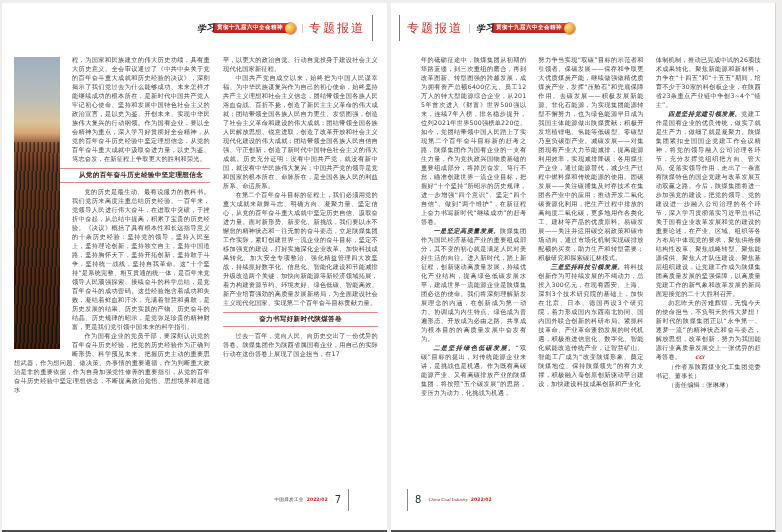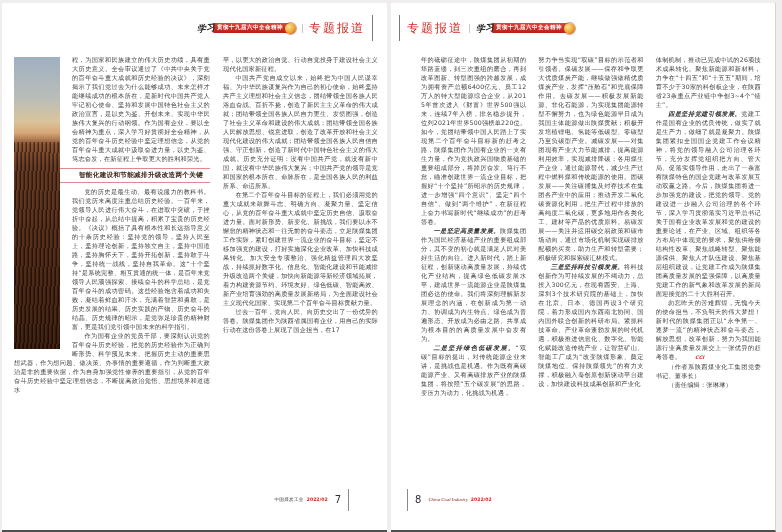--- a/index.html
+++ b/index.html
@@ -89,28 +89,29 @@
       </span>
       <span class="sec-sep">|</span>
       <span class="section-label">专题报道</span>
       <span class="edge-rule"></span>
     </div>
 
     <div class="content">
       <div class="colA">
         <div class="photo"></div>
         <p class="cont">程，为国家和民族建立的伟大历史功绩，具有重大历史意义。全会审议通过了《中共中央关于党的百年奋斗重大成就和历史经验的决议》，深刻揭示了我们党过去为什么能够成功、未来怎样才能继续成功的根本所在，是新时代中国共产党人牢记初心使命、坚持和发展中国特色社会主义的政治宣言，是以史为鉴、开创未来、实现中华民族伟大复兴的行动纲领。作为国有企业，要以全会精神为重点，深入学习好贯彻好全会精神，从党的百年奋斗历史经验中坚定理想信念，从党的百年奋斗重大成就中汲取奋进力量，以史为鉴、笃志奋发，在新征程上争取更大的胜利和荣光。</p>
-        <h3 class="sec-h">智能化建设和节能减排升级改造两个关键</h3>
+        <h3 class="sec-h">从党的百年奋斗历史经验中坚定理想信念</h3>
         <p>党的历史是最生动、最有说服力的教科书。我们党历来高度注重总结历史经验。一百年来，党领导人民进行伟大奋斗，在进取中突破，于挫折中奋起，从总结中提高，积累了宝贵的历史经验。《决议》概括了具有根本性和长远指导意义的十条历史经验：坚持党的领导，坚持人民至上，坚持理论创新，坚持独立自主，坚持中国道路，坚持胸怀天下，坚持开拓创新，坚持敢于斗争，坚持统一战线，坚持自我革命。这“十个坚持”是系统完整、相互贯通的统一体，是百年来党领导人民顽强探索、接续奋斗的科学总结，是党百年奋斗的成功密码。这些经验饱含着成功和失败，凝结着鲜血和汗水，充满着智慧和勇敢，是历史发展的结果、历史实践的产物、历史奋斗的结晶、历史规律的昭示，是党弥足珍贵的精神财富，更是我们党引领中国未来的科学指引。</p>
         <p>作为国有企业的党员干部，要深刻认识党的百年奋斗历史经验，把党的历史经验作为正确判断形势、科学预见未来、把握历史主动的重要思想武器，作为想问题、做决策、办事情的重要遵循，作为判断重大政治是非的重要依据，作为自身加强党性修养的重要指引，从党的百年奋斗历史经验中坚定理想信念，不断提高政治觉悟、思想境界和道德水</p>
       </div>
       <div class="colB">
         <p class="cont">平，以更大的政治自觉、行动自觉投身于建设社会主义现代化国家新征程。</p>
         <p>中国共产党自成立以来，始终把为中国人民谋幸福、为中华民族谋复兴作为自己的初心使命，始终坚持共产主义理想和社会主义信念，团结带领全国各族人民浴血奋战、百折不挠，创造了新民主主义革命的伟大成就；团结带领全国各族人民自力更生、发愤图强，创造了社会主义革命和建设的伟大成就；团结带领全国各族人民解放思想、锐意进取，创造了改革开放和社会主义现代化建设的伟大成就；团结带领全国各族人民自信自强、守正创新，创造了新时代中国特色社会主义的伟大成就。历史充分证明：没有中国共产党，就没有新中国，就没有中华民族伟大复兴；中国共产党的领导是党和国家的根本所在、命脉所在，是全国各族人民的利益所系、命运所系。</p>
         <p>在第二个百年奋斗目标的征程上，我们必须用党的重大成就来鼓舞斗志、明确方向、凝聚力量、坚定信心，从党的百年奋斗重大成就中坚定历史自信、汲取奋进力量。面对新形势、新变化、新挑战，我们要以永不懈怠的精神状态和一往无前的奋斗姿态，立足陕煤集团工作实际，紧盯创建世界一流企业的奋斗目标，坚定不移加强党的建设，打好实施深化企业改革、加快科技成果转化、加大安全专项整治、强化精益管理四大攻坚战，持续抓好数字化、信息化、智能化建设和节能减排升级改造两个关键，加快向新能源等新经济领域拓展，着力构建资源节约、环境友好、绿色低碳、智能高效、新产业培育强劲的高质量发展新格局，为全面建设社会主义现代化国家、实现第二个百年奋斗目标贡献力量。</p>
+        <h3 class="sec-h">奋力书写好新时代陕煤答卷</h3>
         <p>过去一百年，党向人民、向历史交出了一份优异的答卷。陕煤集团作为陕西省属国有企业，用自己的实际行动在这份答卷上展现了国企担当，在17</p>
       </div>
     </div>
 
     <div class="pg-footer f-left">
       <span class="fj">中国煤炭工业</span>
       <span class="fi">2022/02</span>
       <span class="pn">7</span>
       <span class="fbar"></span>
     </div>

